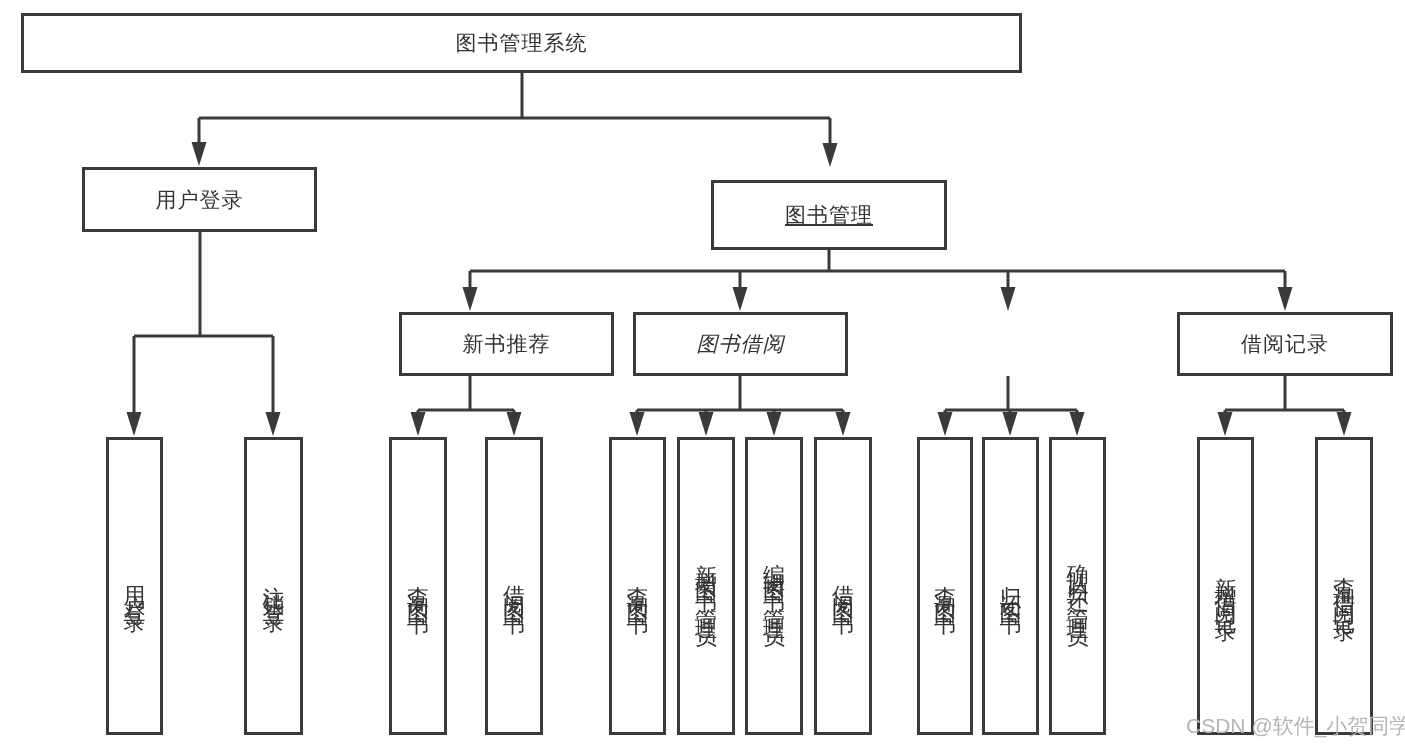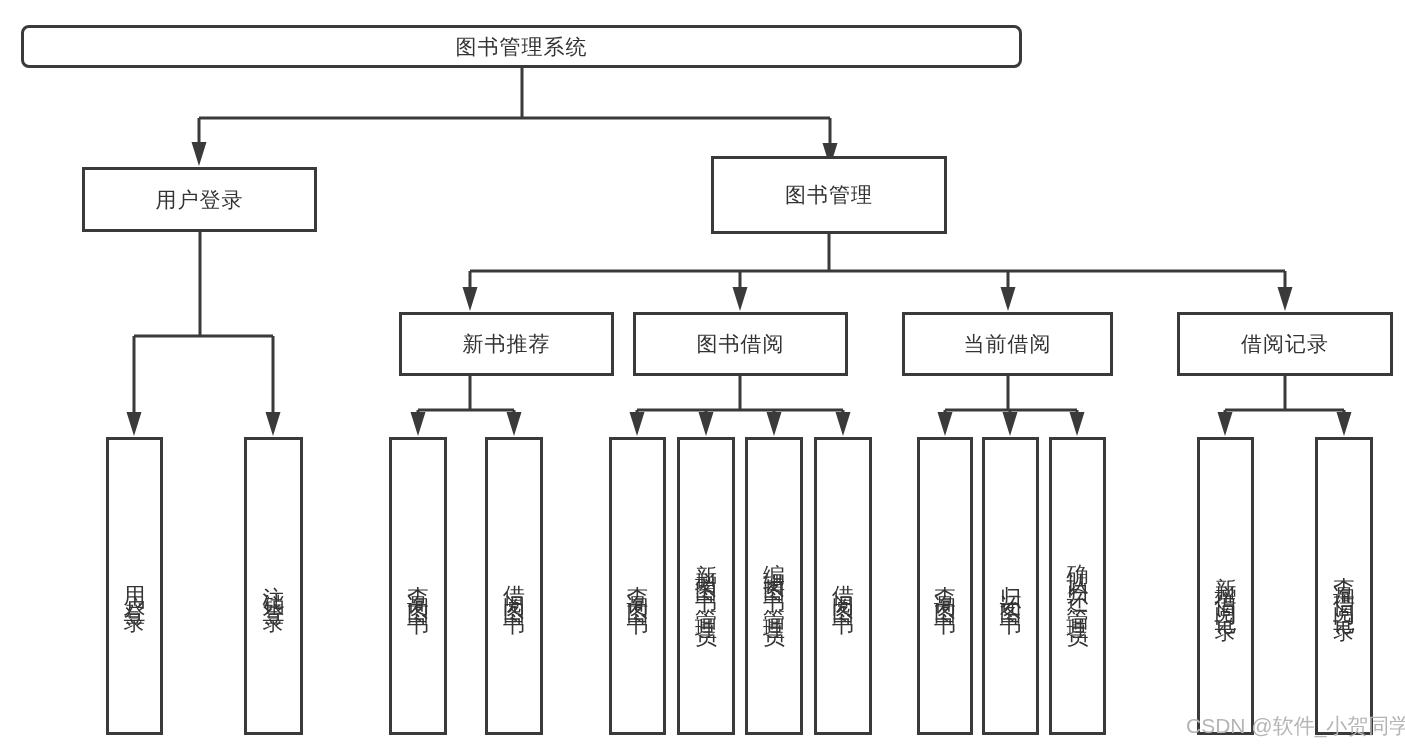--- a/index.html
+++ b/index.html
@@ -105,39 +105,36 @@
       <polygon points="766.5,412 781.5,412 774,436"></polygon>
       <polygon points="835.5,412 850.5,412 843,436"></polygon>
       <polygon points="937.5,412 952.5,412 945,436"></polygon>
       <polygon points="1002.5,412 1017.5,412 1010,436"></polygon>
       <polygon points="1069.5,412 1084.5,412 1077,436"></polygon>
       <polygon points="1217.5,412 1232.5,412 1225,436"></polygon>
       <polygon points="1336.5,412 1351.5,412 1344,436"></polygon>
     </g>
   </svg>
 
-  <div class="box" style="left:21px;top:25px;width:1001px;height:43px;border-radius:8px;">
+  <div class="box" style="left:21px;top:13px;width:1001px;height:60px;">
     <span class="hlabel">图书管理系统</span>
   </div>
 
   <div class="box" style="left:82px;top:167px;width:235px;height:65px;">
     <span class="hlabel">用户登录</span>
   </div>
-  <div class="box" style="left:711px;top:156px;width:236px;height:78px;">
+  <div class="box" style="left:711px;top:180px;width:236px;height:70px;text-decoration:underline;">
     <span class="hlabel">图书管理</span>
   </div>
 
   <div class="box" style="left:363px;top:312px;width:215px;height:64px;margin-left:36px;">
     <span class="hlabel">新书推荐</span>
   </div>
-  <div class="box" style="left:633px;top:312px;width:215px;height:64px;">
+  <div class="box" style="left:633px;top:312px;width:215px;height:64px;font-style:italic;">
     <span class="hlabel">图书借阅</span>
-  </div>
-  <div class="box" style="left:902px;top:312px;width:211px;height:64px;">
-    <span class="hlabel">当前借阅</span>
   </div>
   <div class="box" style="left:1177px;top:312px;width:216px;height:64px;">
     <span class="hlabel">借阅记录</span>
   </div>
 
   <div class="box" style="left:106px;top:437px;width:57px;height:298px;">
     <span class="vlabel">用户登录</span>
   </div>
   <div class="box" style="left:244px;top:437px;width:59px;height:298px;">
     <span class="vlabel">注销登录</span>

